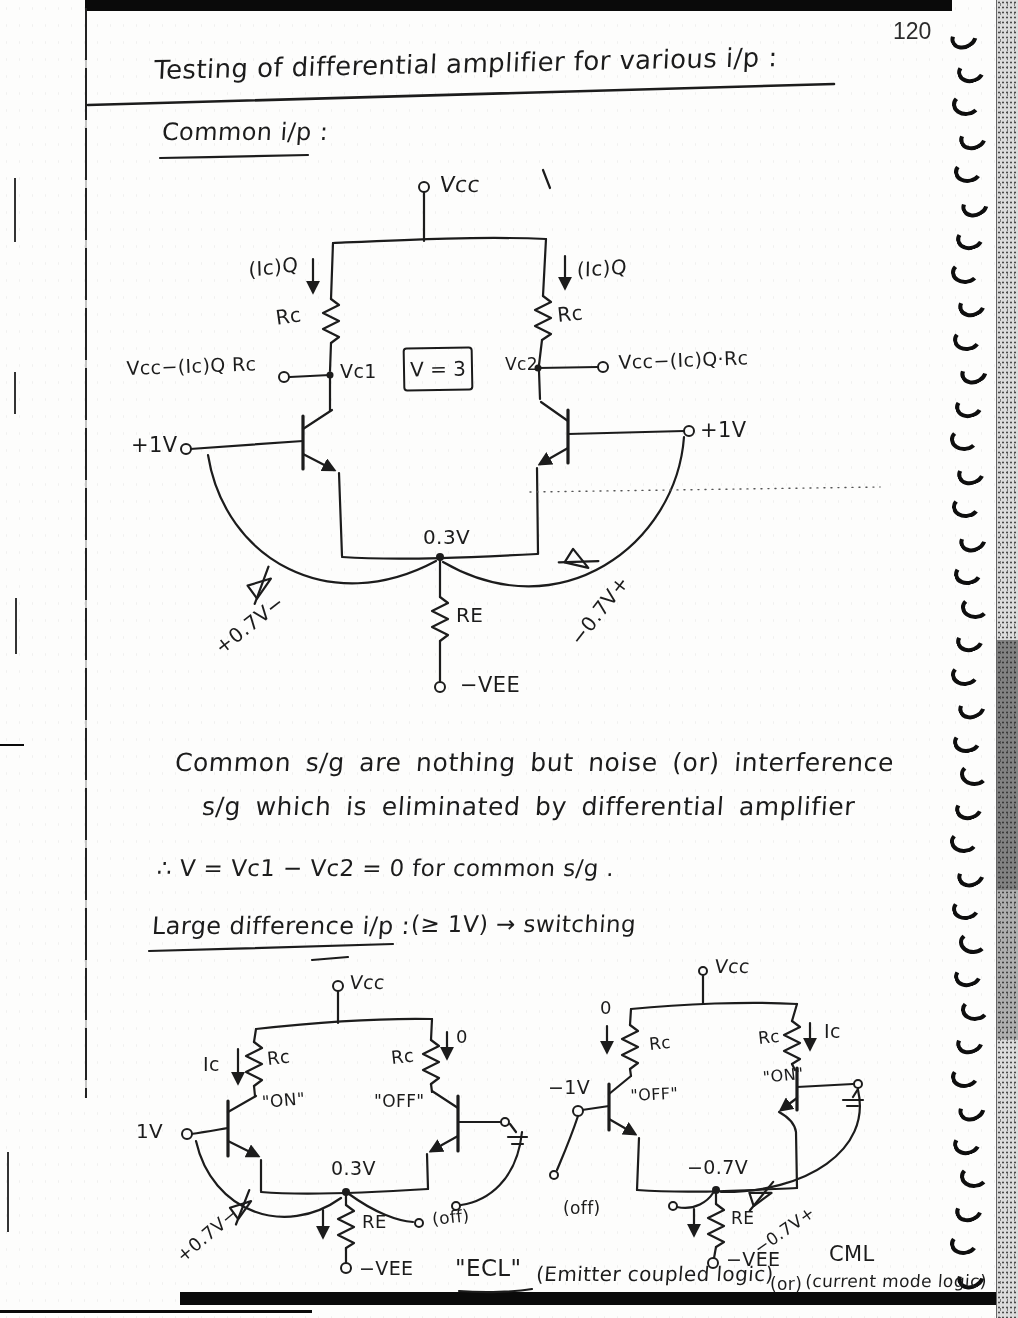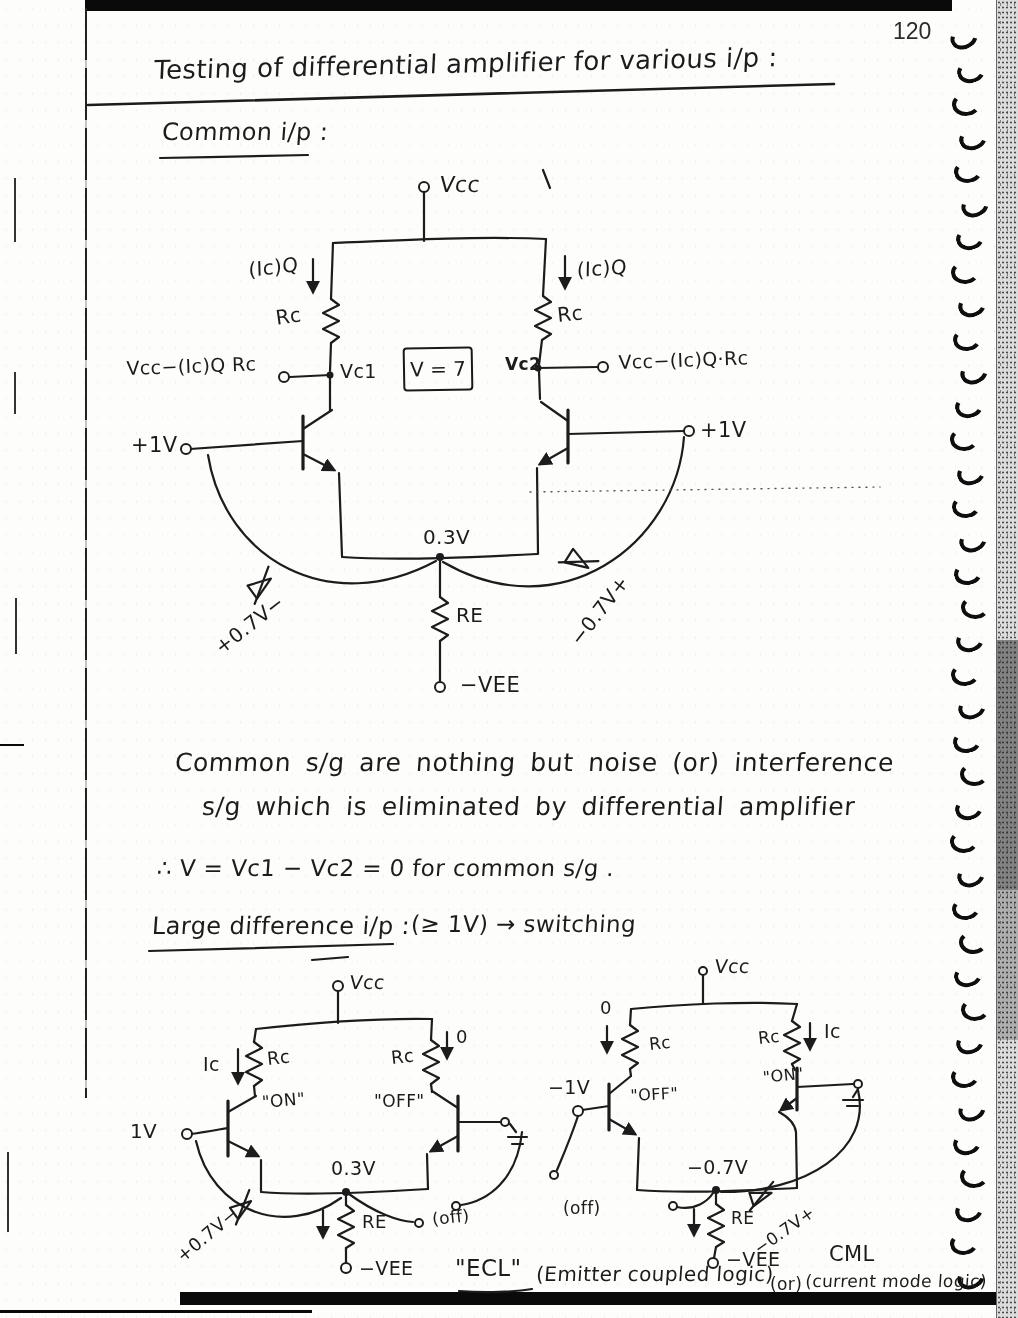--- a/index.html
+++ b/index.html
@@ -260,25 +260,25 @@
 
   <div class="hw" style="left:155px;top:55px;font-size:26px;transform:rotate(-1.2deg) skewX(-4deg);">Testing of differential amplifier for various i/p :</div>
   <div class="hw" style="left:163px;top:118px;font-size:24px;transform:skewX(-4deg);">Common i/p :</div>
 
   <div class="hw" style="left:441px;top:172px;font-size:22px;transform:skewX(-6deg);">Vcc</div>
   <div class="hw" style="left:248px;top:258px;font-size:20px;transform:rotate(-7deg) skewX(-5deg);">(Ic)Q</div>
   <div class="hw" style="left:577px;top:258px;font-size:20px;transform:rotate(-4deg) skewX(-5deg);">(Ic)Q</div>
   <div class="hw" style="left:274px;top:306px;font-size:20px;transform:rotate(-8deg);">Rc</div>
   <div class="hw" style="left:556px;top:303px;font-size:20px;transform:rotate(-6deg);">Rc</div>
   <div class="hw" style="left:340px;top:360px;font-size:19px;">Vc1</div>
-  <div class="hw" style="left:505px;top:354px;font-size:17px;font-weight:bold;">Vc2</div>
+  <div class="hw" style="left:505px;top:354px;font-size:17px;">Vc2</div>
   <div class="hw" style="left:126px;top:357px;font-size:19px;transform:rotate(-2deg);">Vcc−(Ic)Q Rc</div>
   <div class="hw" style="left:618px;top:351px;font-size:19px;transform:rotate(-2deg);">Vcc−(Ic)Q·Rc</div>
   <div class="vbox">
-      <span>V = 7</span>
+      <span>V = 3</span>
     </div>
   <div class="hw" style="left:131px;top:433px;font-size:21px;">+1V</div>
   <div class="hw" style="left:700px;top:418px;font-size:21px;">+1V</div>
   <div class="hw" style="left:423px;top:525px;font-size:20px;">0.3V</div>
   <div class="hw" style="left:456px;top:603px;font-size:20px;">RE</div>
   <div class="hw" style="left:460px;top:673px;font-size:21px;">−VEE</div>
   <div class="hw" style="left:210px;top:640px;font-size:20px;transform:rotate(-38deg);">+0.7V−</div>
   <div class="hw" style="left:565px;top:635px;font-size:20px;transform:rotate(-52deg);">−0.7V+</div>
 
   <div class="hw para" style="left:176px;top:748px;font-size:25px;transform:skewX(-4deg);">Common s/g are nothing but noise (or) interference</div>
@@ -288,21 +288,21 @@
   <div class="hw" style="left:153px;top:912px;font-size:24px;transform:skewX(-4deg);">Large difference i/p :</div>
   <div class="hw" style="left:412px;top:911px;font-size:23px;transform:skewX(-4deg);">(≥ 1V) → switching</div>
 
   <div class="hw" style="left:351px;top:971px;font-size:19px;transform:skewX(-6deg);">Vcc</div>
   <div class="hw" style="left:203px;top:1053px;font-size:19px;">Ic</div>
   <div class="hw" style="left:266px;top:1048px;font-size:18px;transform:rotate(-6deg);">Rc</div>
   <div class="hw" style="left:390px;top:1047px;font-size:18px;transform:rotate(-6deg);">Rc</div>
   <div class="hw" style="left:456px;top:1026px;font-size:18px;">0</div>
   <div class="hw" style="left:261px;top:1092px;font-size:17px;transform:rotate(-5deg);">"ON"</div>
   <div class="hw" style="left:374px;top:1091px;font-size:17px;">"OFF"</div>
-  <div class="hw" style="left:130px;top:1119px;font-size:20px;">1V</div>
+  <div class="hw" style="left:136px;top:1119px;font-size:20px;">1V</div>
   <div class="hw" style="left:331px;top:1157px;font-size:19px;">0.3V</div>
   <div class="hw" style="left:362px;top:1211px;font-size:18px;">RE</div>
   <div class="hw" style="left:359px;top:1257px;font-size:19px;">−VEE</div>
   <div class="hw" style="left:172px;top:1250px;font-size:18px;transform:rotate(-40deg);">+0.7V−</div>
   <div class="hw" style="left:431px;top:1209px;font-size:17px;transform:rotate(-6deg);">(off)</div>
 
   <div class="hw" style="left:716px;top:955px;font-size:19px;transform:skewX(-6deg);">Vcc</div>
   <div class="hw" style="left:600px;top:997px;font-size:18px;">0</div>
   <div class="hw" style="left:648px;top:1034px;font-size:17px;transform:rotate(-6deg);">Rc</div>
   <div class="hw" style="left:757px;top:1028px;font-size:17px;transform:rotate(-6deg);">Rc</div>

